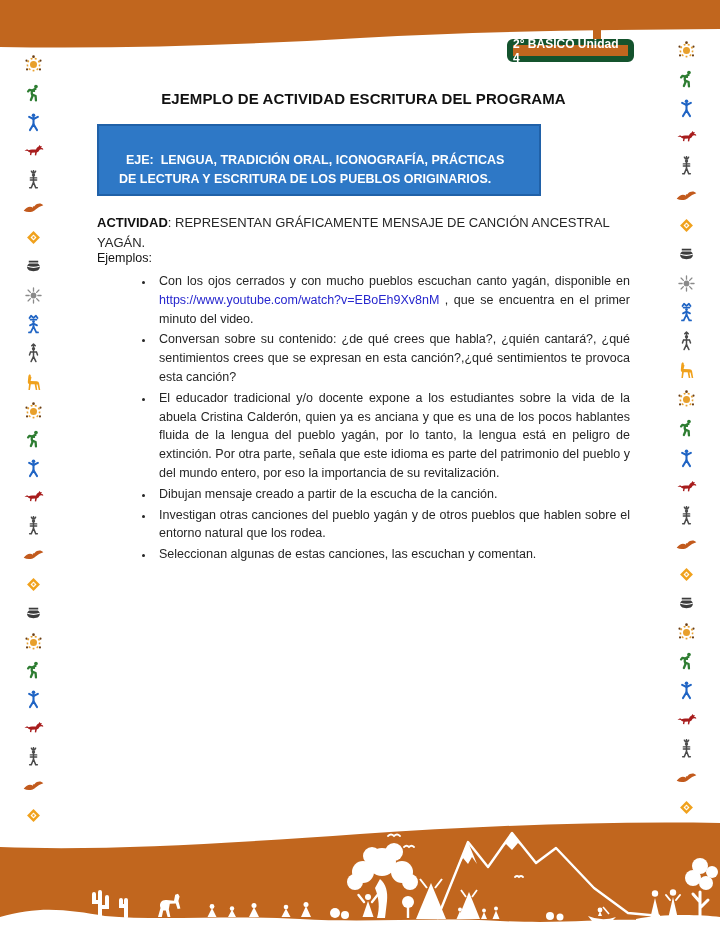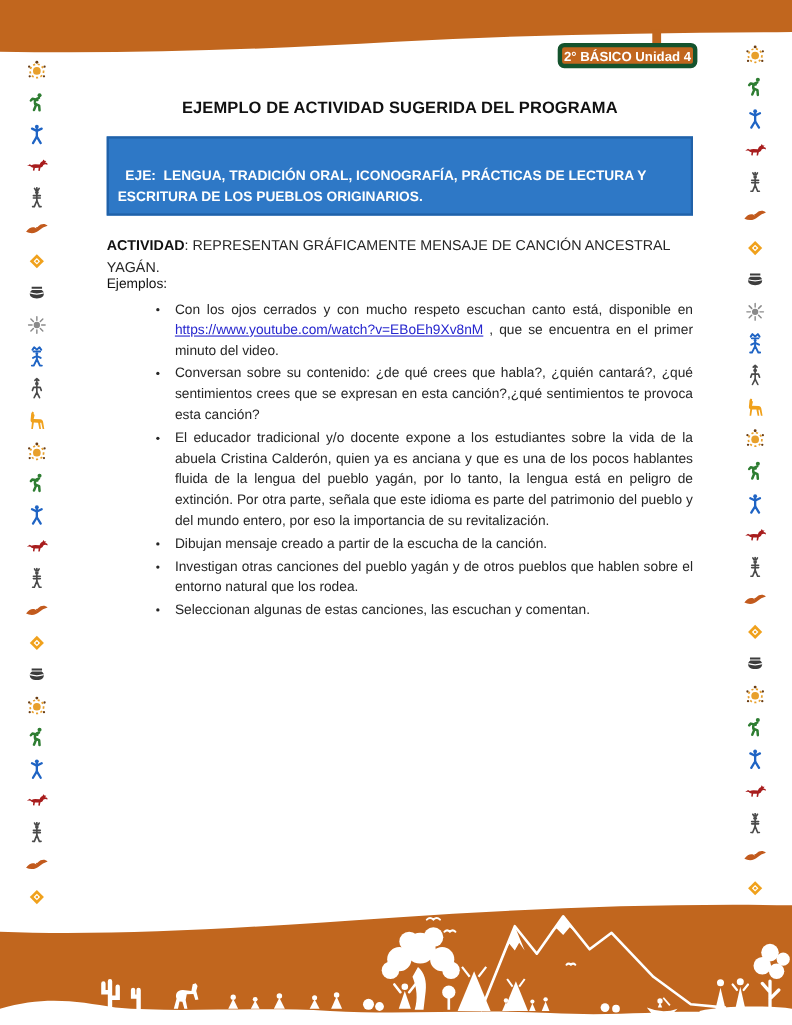--- a/index.html
+++ b/index.html
@@ -21,53 +21,53 @@
     --icon-gray:#4A4A4A;
     --icon-gold:#F0A11C;
     --icon-rust:#C25A1D;
     --icon-dark:#3C3C3C;
     --icon-gray-light:#8A8A8A;
   }
   .header-wave{position:absolute;top:0;left:0;width:720px;height:62px;}
   .badge-notch{position:absolute;left:593px;top:27px;width:8px;height:15px;background:var(--header-orange);}
   .unit-badge{
     position:absolute;left:507px;top:39px;width:127px;height:23px;
-    background:var(--header-orange);border:4px solid #14532d;border-radius:6px;
+    background:var(--header-orange);border:6px solid #14532d;border-radius:6px;
     color:#fff;font-weight:bold;font-size:12px;
     display:flex;align-items:center;justify-content:center;box-sizing:border-box;
   }
   .page-title{
     position:absolute;left:97px;top:90px;width:533px;
     text-align:center;font-weight:bold;font-size:15px;color:#111;
     letter-spacing:.1px;
   }
   .eje-banner{
-    position:absolute;left:97px;top:124px;width:533px;min-height:52px;
+    position:absolute;left:97px;top:124px;width:444px;min-height:52px;
     box-sizing:border-box;background:var(--banner-blue);
     border:2.5px solid var(--banner-blue-border);
     color:#fff;font-weight:bold;font-size:12.5px;line-height:1.5;
-    padding:6px 8px;white-space:pre-wrap;
+    padding:6px 20px;white-space:pre-wrap;
   }
   .activity-line{
     position:absolute;left:97px;top:213px;width:533px;
     font-size:13px;line-height:1.5;color:#262626;
   }
   .activity-line b{color:#111;}
   .examples-heading{
     position:absolute;left:97px;top:251px;width:533px;
     font-weight:normal;font-size:12.5px;color:#111;
   }
   .examples-list{
     position:absolute;left:97px;top:272px;width:533px;
     margin:0;padding:0 0 0 58px;box-sizing:border-box;
     font-size:12.5px;line-height:18.8px;text-align:justify;
   }
   .examples-list li{margin:0 0 2px 0;padding-left:4px;}
   .examples-list li::marker{font-size:11px;}
-  .inline-link{color:var(--link-blue);text-decoration:underline;cursor:pointer;}
+  .inline-link{color:var(--link-blue);cursor:pointer;}
   .icon-strip{
     position:absolute;display:flex;flex-direction:column;
     justify-content:space-between;align-items:center;width:26px;
   }
   .icon-strip.left{left:20px;top:54px;height:772px;}
   .icon-strip.right{left:673px;top:40px;height:778px;}
   .side-icon{width:21px;height:21px;display:block;flex:0 0 auto;}
   .footer-art{position:absolute;left:0;bottom:0;width:720px;height:112px;}
   
   .f-orange{fill:var(--icon-orange)} .s-orange{stroke:var(--icon-orange)}
@@ -339,35 +339,35 @@
       <use href="#sym-gray-shaman"></use>
     </svg>
     <svg class="side-icon" viewBox="0 0 24 24">
       <use href="#sym-condor-bird"></use>
     </svg>
     <svg class="side-icon" viewBox="0 0 24 24">
       <use href="#sym-orange-diamond"></use>
     </svg>
   </div>
 
-<div class="page-title">EJEMPLO DE ACTIVIDAD SUGERIDA DEL PROGRAMA</div>
+<div class="page-title">EJEMPLO DE ACTIVIDAD ESCRITURA DEL PROGRAMA</div>
 
 <div class="eje-banner">
   <span>EJE:  LENGUA, TRADICIÓN ORAL, ICONOGRAFÍA, PRÁCTICAS DE LECTURA Y ESCRITURA DE LOS PUEBLOS ORIGINARIOS.</span>
 </div>
 
 <div class="activity-line">
   <b>ACTIVIDAD</b><span>: REPRESENTAN GRÁFICAMENTE MENSAJE DE CANCIÓN ANCESTRAL YAGÁN.</span>
 </div>
 
 <div class="examples-heading">Ejemplos:</div>
 
 <ul class="examples-list">
   <li>
-    <span>Con los ojos cerrados y con mucho respeto escuchan canto está, disponible en </span><a class="inline-link">https://www.youtube.com/watch?v=EBoEh9Xv8nM</a><span> , que se encuentra en el primer minuto del video.</span>
+    <span>Con los ojos cerrados y con mucho pueblos escuchan canto yagán, disponible en </span><a class="inline-link">https://www.youtube.com/watch?v=EBoEh9Xv8nM</a><span> , que se encuentra en el primer minuto del video.</span>
   </li>
   <li>
     <span>Conversan sobre su contenido: ¿de qué crees que habla?, ¿quién cantará?, ¿qué sentimientos crees que se expresan en esta canción?,¿qué sentimientos te provoca esta canción?</span>
   </li>
   <li>
     <span>El educador tradicional y/o docente expone a los estudiantes sobre la vida de la abuela Cristina Calderón, quien ya es anciana y que es una de los pocos hablantes fluida de la lengua del pueblo yagán, por lo tanto, la lengua está en peligro de extinción. Por otra parte, señala que este idioma es parte del patrimonio del pueblo y del mundo entero, por eso la importancia de su revitalización.</span>
   </li>
   <li>
     <span>Dibujan mensaje creado a partir de la escucha de la canción.</span>
   </li>

